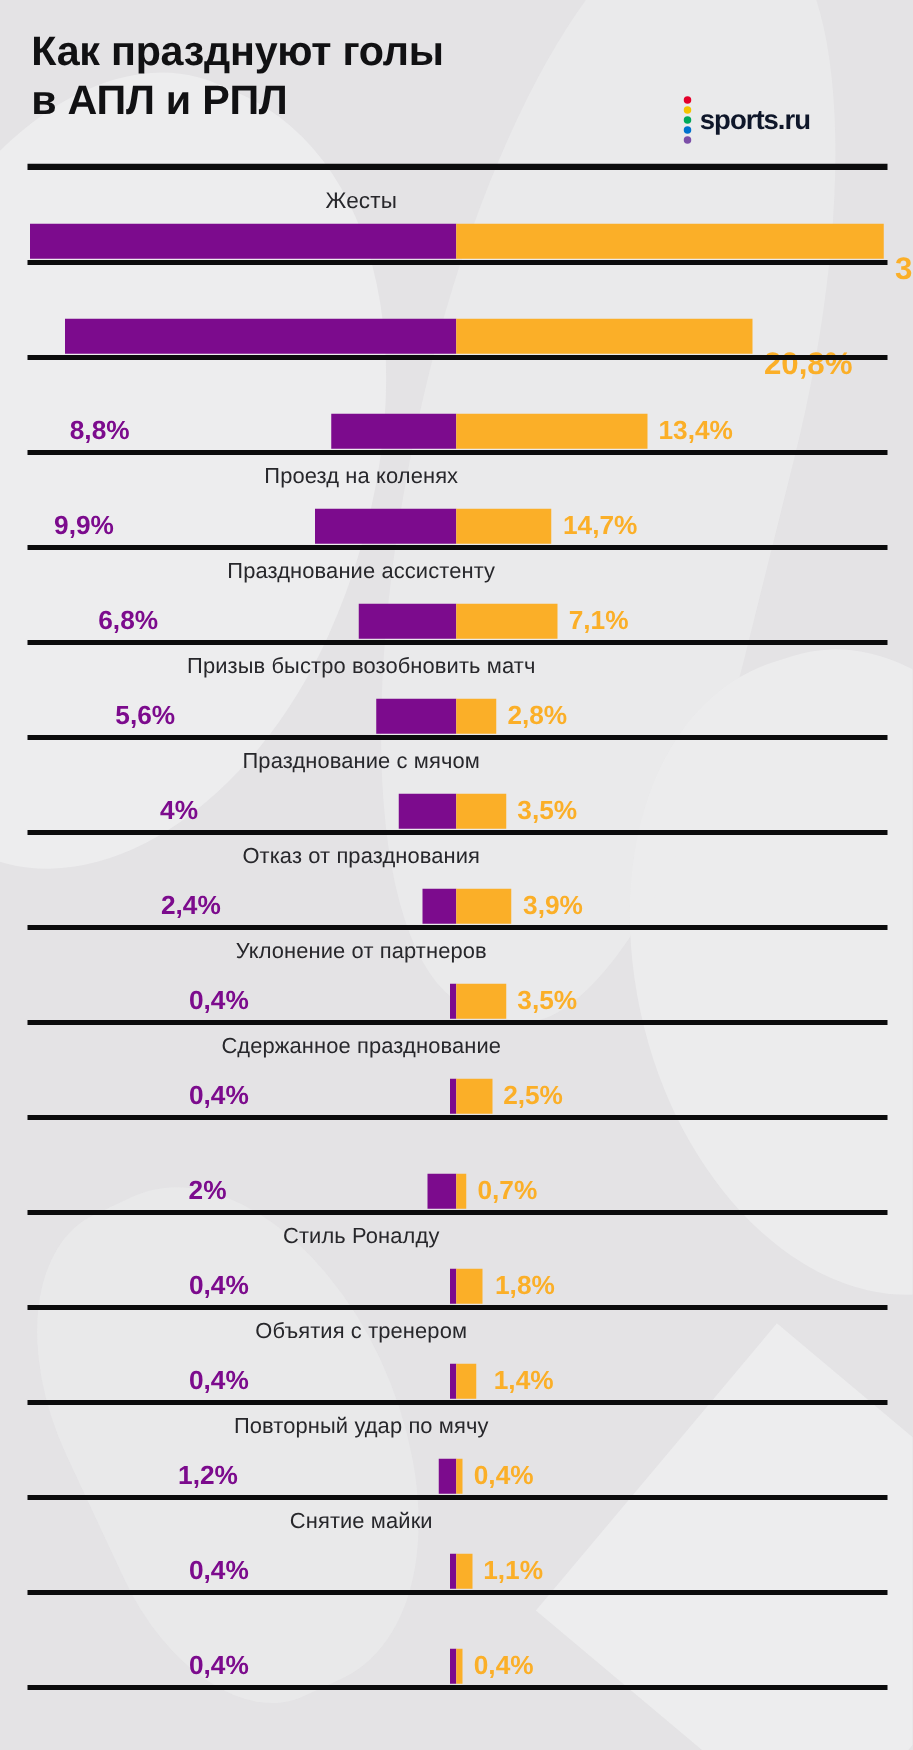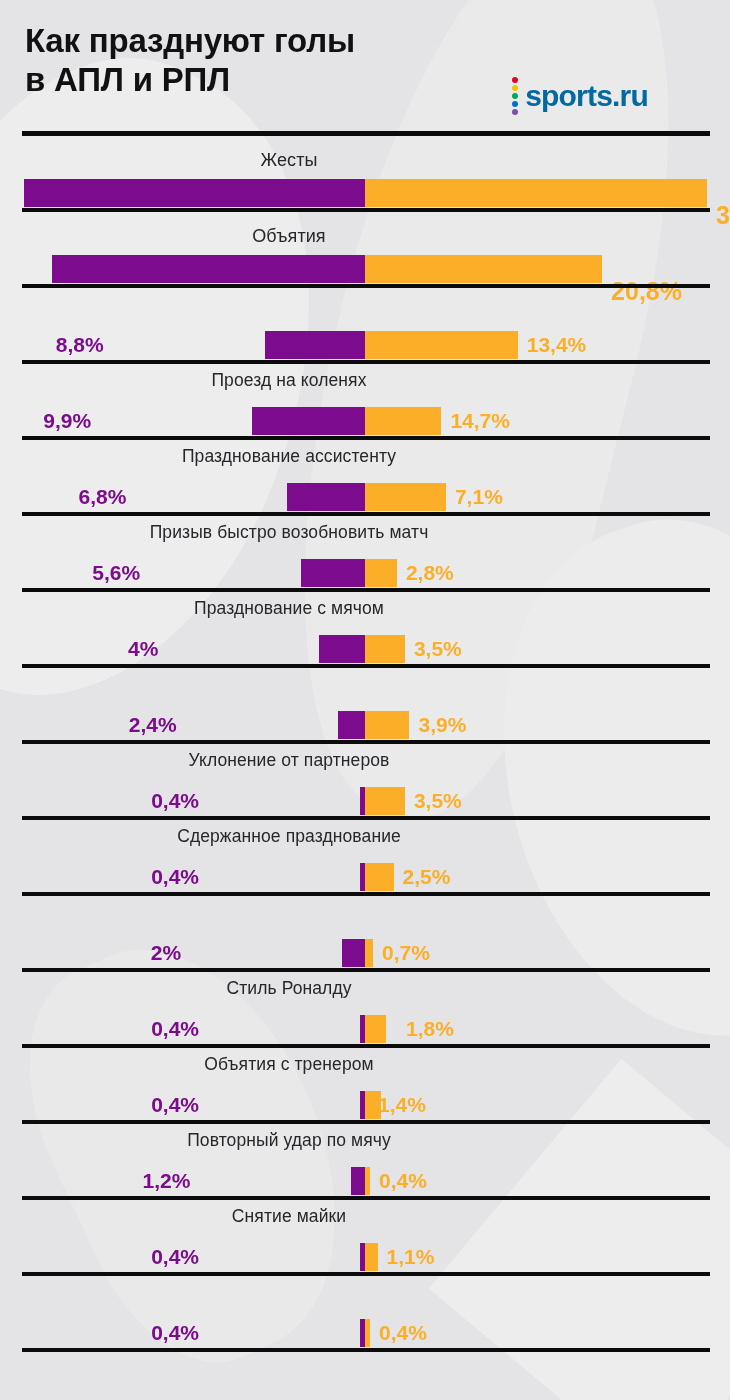--- a/index.html
+++ b/index.html
@@ -95,23 +95,23 @@
     flex-direction: column;
     gap: 2px;
     padding-top: 1px;
   }
   .logo-dots i {
     display: block;
     width: 6px; height: 6px;
     border-radius: 50%;
   }
   .logo-word {
-    font-size: 30px;
+    font-size: 22px;
     font-weight: bold;
-    color: #0369a1;
+    color: #0f172a;
     letter-spacing: -0.8px;
     line-height: 1;
   }
   .top-rule {
     position: absolute;
     left: 22px; top: 131px;
     width: 688px; height: 5px;
     background: #0b0b0c;
   }
 
@@ -209,21 +209,20 @@
         <div class="row-label">Жесты</div>
         <div class="bar-zone">
           <div class="bar left" style="left: 24.14px; width: 340.86px;"></div>
           <div class="bar right" style="left: 365px; width: 342px;"></div>
           <div class="val left" style="right: 714.86px;">29,9%</div>
           <div class="val right" style="left: 716px;">30%</div>
         </div>
         <div class="row-line"></div>
       </div>
       <div class="row big">
-        <div class="row-label">Объятия</div>
         <div class="bar-zone">
           <div class="bar left" style="left: 51.5px; width: 313.5px;"></div>
           <div class="bar right" style="left: 365px; width: 237.12px;"></div>
           <div class="val left" style="right: 687.5px;">27,5%</div>
           <div class="val right" style="left: 611.12px;">20,8%</div>
         </div>
         <div class="row-line"></div>
       </div>
       <div class="row">
         <div class="bar-zone">
@@ -268,20 +267,21 @@
         <div class="row-label">Празднование с мячом</div>
         <div class="bar-zone">
           <div class="bar left" style="left: 319.4px; width: 45.6px;"></div>
           <div class="bar right" style="left: 365px; width: 39.9px;"></div>
           <div class="val left" style="right: 419.6px;">4%</div>
           <div class="val right" style="left: 413.9px;">3,5%</div>
         </div>
         <div class="row-line"></div>
       </div>
       <div class="row">
+        <div class="row-label">Отказ от празднования</div>
         <div class="bar-zone">
           <div class="bar left" style="left: 337.64px; width: 27.36px;"></div>
           <div class="bar right" style="left: 365px; width: 44.46px;"></div>
           <div class="val left" style="right: 401.36px;">2,4%</div>
           <div class="val right" style="left: 418.46px;">3,9%</div>
         </div>
         <div class="row-line"></div>
       </div>
       <div class="row">
         <div class="row-label">Уклонение от партнеров</div>
@@ -311,31 +311,31 @@
           <div class="val right" style="left: 381.98px;">0,7%</div>
         </div>
         <div class="row-line"></div>
       </div>
       <div class="row">
         <div class="row-label">Стиль Роналду</div>
         <div class="bar-zone">
           <div class="bar left" style="left: 360px; width: 5px;"></div>
           <div class="bar right" style="left: 365px; width: 20.52px;"></div>
           <div class="val left" style="right: 379px;">0,4%</div>
-          <div class="val right" style="left: 406px;">1,8%</div>
+          <div class="val right" style="left: 396px;">1,8%</div>
         </div>
         <div class="row-line"></div>
       </div>
       <div class="row">
         <div class="row-label">Объятия с тренером</div>
         <div class="bar-zone">
           <div class="bar left" style="left: 360px; width: 5px;"></div>
           <div class="bar right" style="left: 365px; width: 15.96px;"></div>
           <div class="val left" style="right: 379px;">0,4%</div>
-          <div class="val right" style="left: 378px;">1,4%</div>
+          <div class="val right" style="left: 395px;">1,4%</div>
         </div>
         <div class="row-line"></div>
       </div>
       <div class="row">
         <div class="row-label">Повторный удар по мячу</div>
         <div class="bar-zone">
           <div class="bar left" style="left: 351.32px; width: 13.68px;"></div>
           <div class="bar right" style="left: 365px; width: 5px;"></div>
           <div class="val left" style="right: 387.68px;">1,2%</div>
           <div class="val right" style="left: 379px;">0,4%</div>

